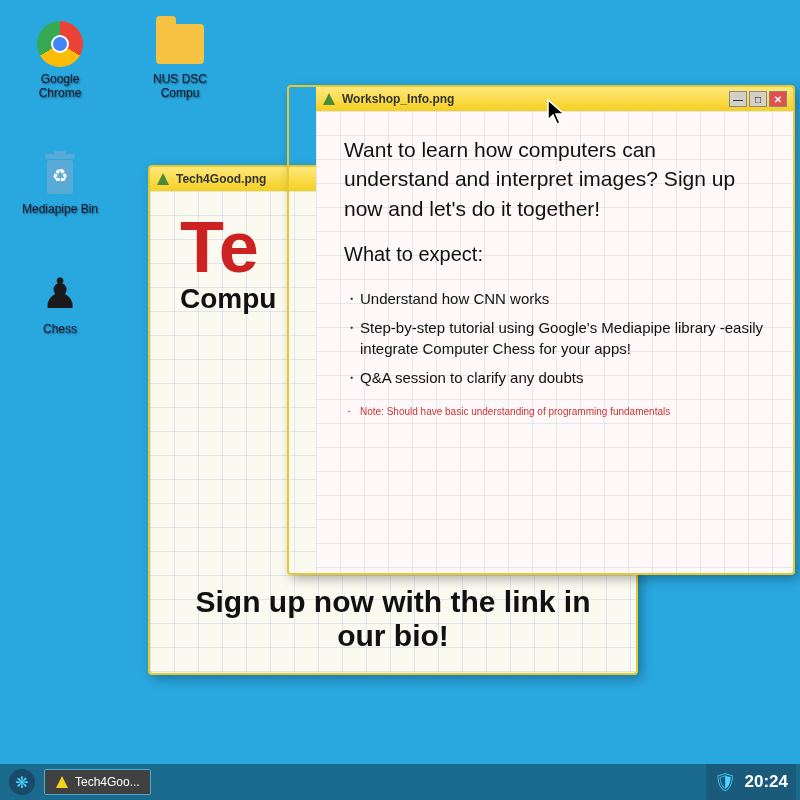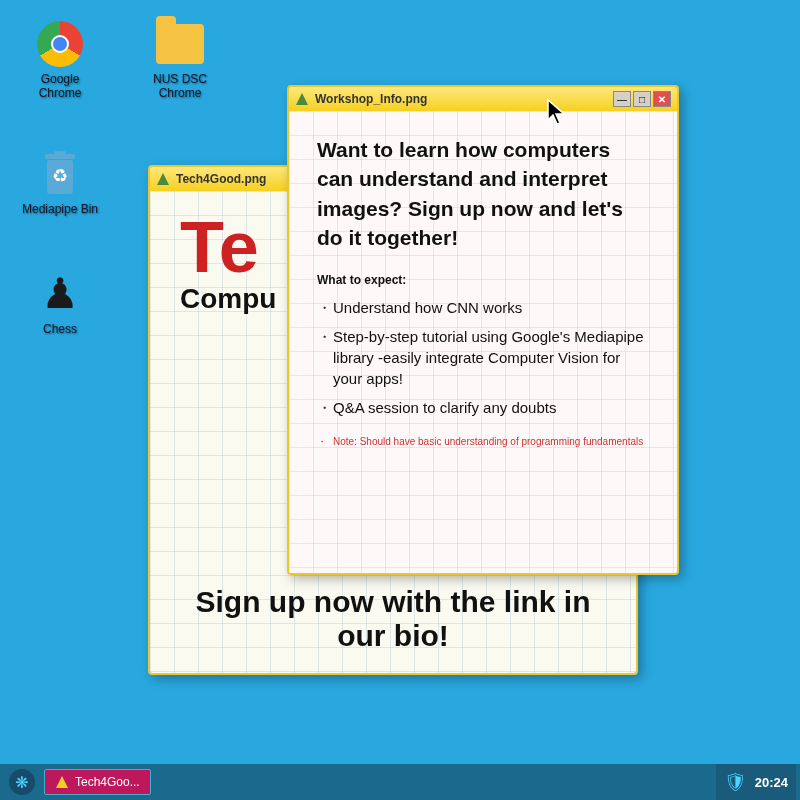--- a/index.html
+++ b/index.html
@@ -236,50 +236,51 @@
       font-weight: bold;
       color: #111;
       text-align: center;
       margin-top: 10px;
     }
 
     
     #workshop-window {
       left: 287px;
       top: 85px;
-      width: 392px;
+      width: 508px;
       height: 490px;
       z-index: 2;
+      padding-left: 27px;
     }
 
     .workshop-content {
       background: #fff8f8;
       width: 100%;
       height: calc(100% - 24px);
       background-image:
         linear-gradient(rgba(180,200,220,0.35) 1px, transparent 1px),
         linear-gradient(90deg, rgba(180,200,220,0.35) 1px, transparent 1px);
       background-size: 24px 24px;
       padding: 24px 28px;
       overflow: hidden;
     }
 
     .workshop-headline {
       font-size: 21px;
-      font-weight: bold;
+      font-weight: normal;
       color: #111;
       line-height: 1.4;
       margin-bottom: 20px;
     }
 
     .workshop-section-title {
-      font-size: 12px;
-      font-weight: bold;
+      font-size: 20px;
+      font-weight: normal;
       color: #111;
-      margin-bottom: 10px;
+      margin-bottom: 22px;
     }
 
     .workshop-list {
       list-style: none;
       margin-bottom: 16px;
     }
 
     .workshop-list li {
       font-size: 15px;
       color: #111;
@@ -339,21 +340,21 @@
       width: 36px;
       height: 28px;
       display: flex;
       align-items: center;
       justify-content: center;
     }
 
     .taskbar-btn {
       height: 26px;
       padding: 0 10px;
-      background: #be185d;
+      background: #404040;
       border: 1px solid #4aaad0;
       color: white;
       font-size: 12px;
       display: flex;
       align-items: center;
       cursor: pointer;
       border-radius: 2px;
       gap: 6px;
     }
 
@@ -368,21 +369,21 @@
       display: flex;
       align-items: center;
       gap: 8px;
       padding: 0 8px;
       height: 100%;
       background: #1a5a7a;
     }
 
     .taskbar-time {
       color: white;
-      font-size: 13px;
+      font-size: 17px;
       font-weight: bold;
     }
 
     .taskbar-shield {
       color: #4ad4ff;
       font-size: 18px;
     }
 
     
     .start-logo {
@@ -399,21 +400,21 @@
       <div class="chrome-inner"></div>
     </div>
   </div>
   <span class="icon-label">Google Chrome</span>
 </div>
 
 <div id="nus-icon" class="desktop-icon">
   <div class="icon-img">
     <div class="folder-shape"></div>
   </div>
-  <span class="icon-label">NUS DSC Chrome</span>
+  <span class="icon-label">NUS DSC Compu</span>
 </div>
 
 <div id="recycle-icon" class="desktop-icon">
   <div class="icon-img recycle-bin">
     <svg class="bin-svg" viewBox="0 0 42 48" xmlns="http://www.w3.org/2000/svg">
 
       <rect x="6" y="4" width="30" height="5" rx="2" fill="#5aaad8"></rect>
       <rect x="15" y="1" width="12" height="5" rx="2" fill="#5aaad8"></rect>
 
       <rect x="8" y="10" width="26" height="34" rx="3" fill="#5aaad8"></rect>
@@ -469,21 +470,21 @@
       <div class="win-btn minimize">—</div>
       <div class="win-btn maximize">□</div>
       <div class="win-btn close">✕</div>
     </div>
   </div>
   <div class="workshop-content">
     <div class="workshop-headline">Want to learn how computers can understand and interpret images? Sign up now and let's do it together!</div>
     <div class="workshop-section-title">What to expect:</div>
     <ul class="workshop-list">
       <li>Understand how CNN works</li>
-      <li>Step-by-step tutorial using Google's Mediapipe library -easily integrate Computer Vision for your apps!</li>
+      <li>Step-by-step tutorial using Google's Mediapipe library -easily integrate Computer Chess for your apps!</li>
       <li>Q&amp;A session to clarify any doubts</li>
     </ul>
     <div class="workshop-note">Note: Should have basic understanding of programming fundamentals</div>
   </div>
 </div>
 
 <div class="cursor">
   <svg width="24" height="28" viewBox="0 0 24 28">
     <polygon points="2,2 2,22 7,17 11,26 14,25 10,16 18,16" fill="black" stroke="white" stroke-width="1.5"></polygon>
   </svg>

